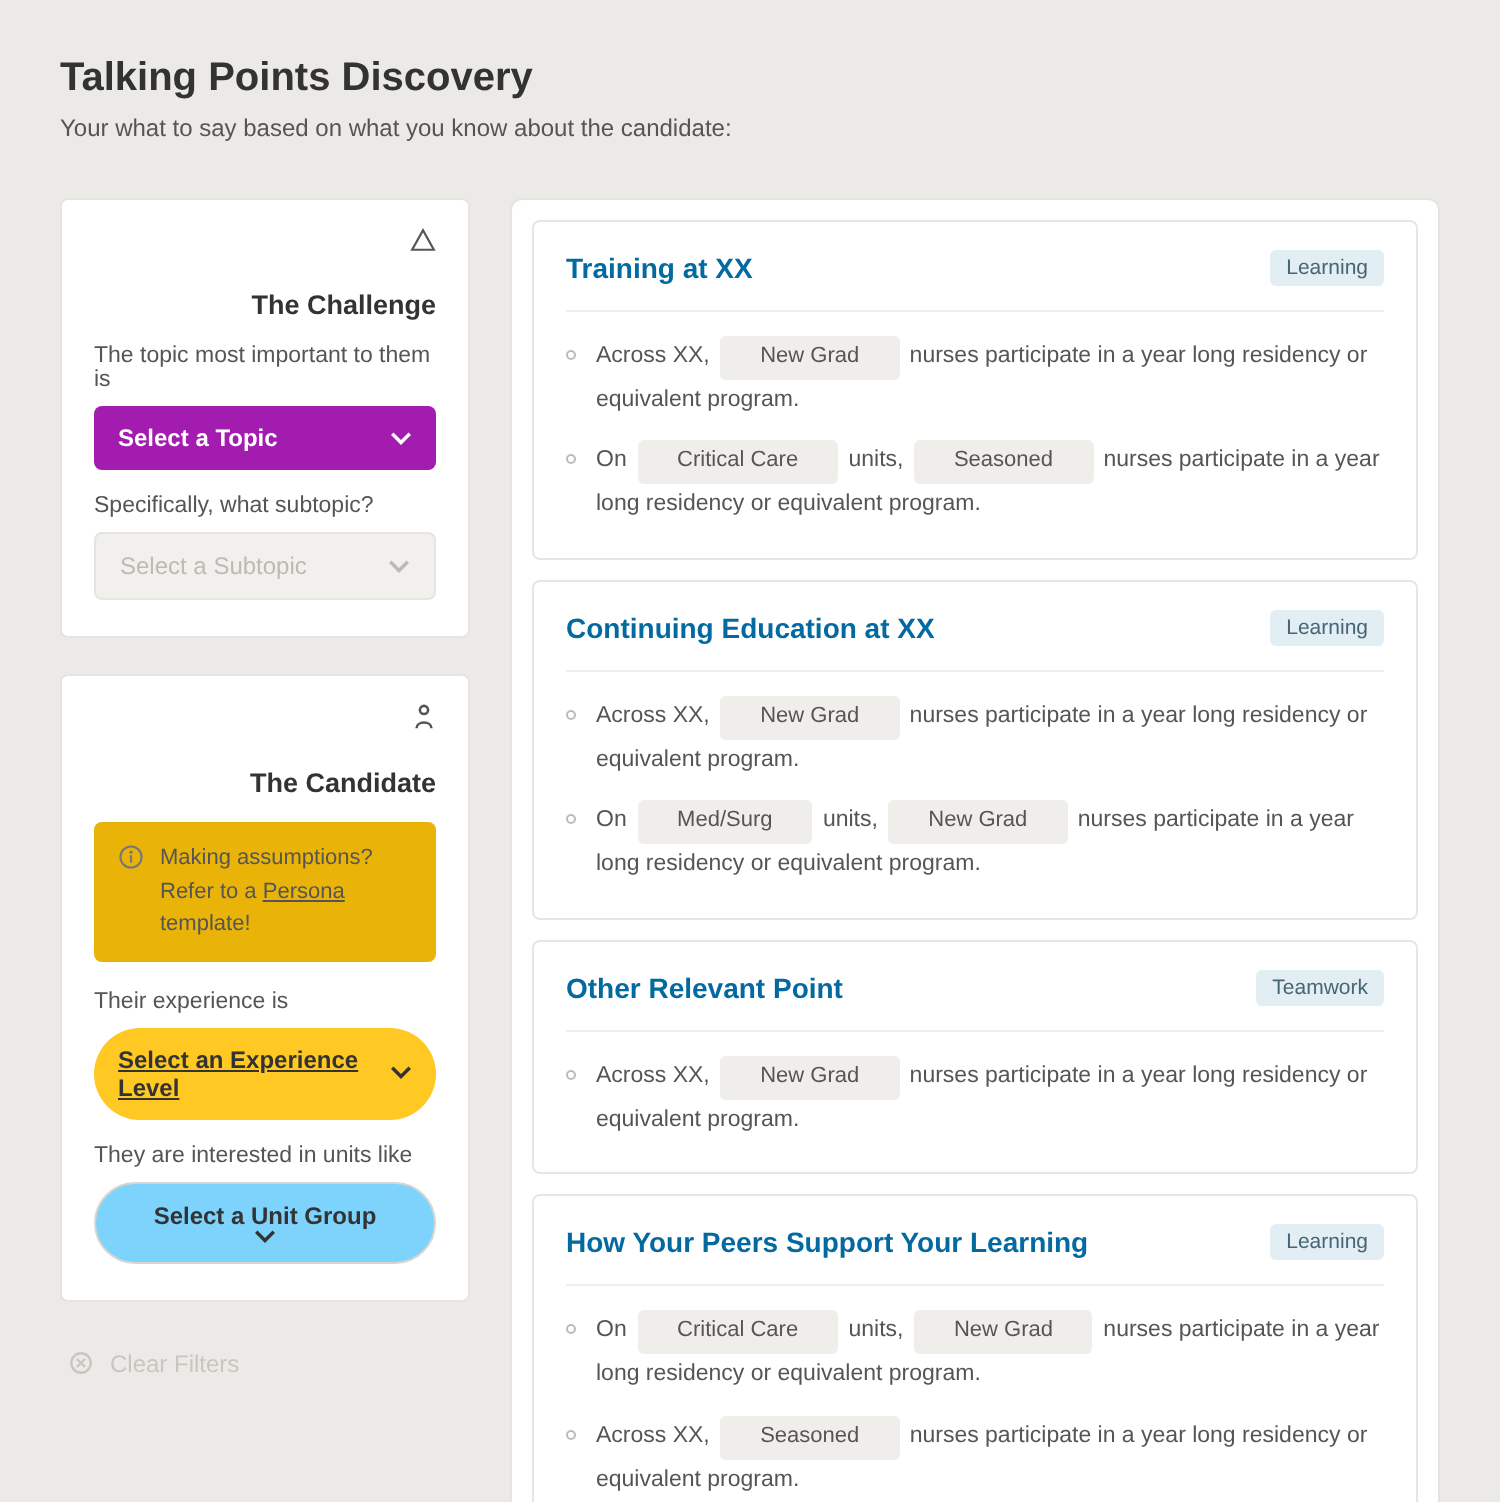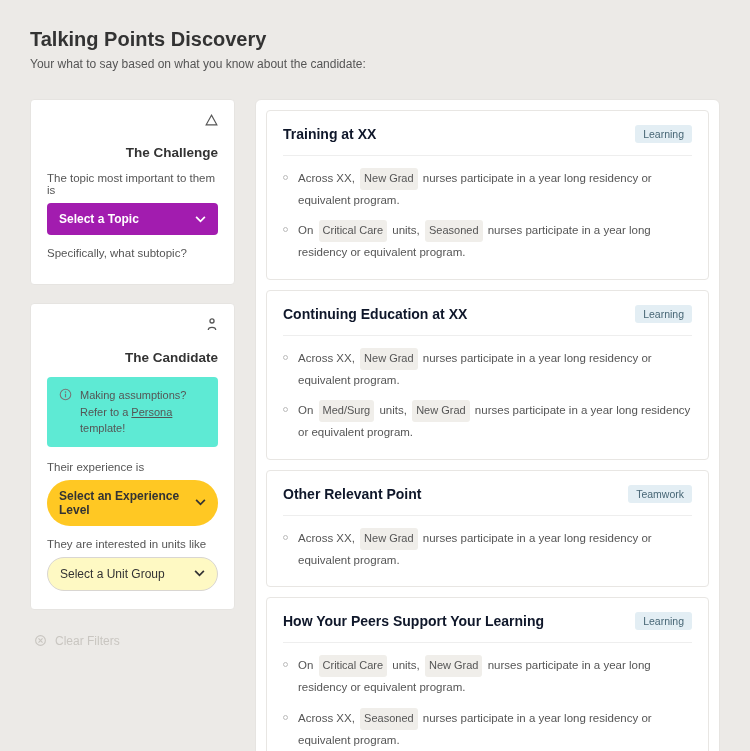--- a/index.html
+++ b/index.html
@@ -77,33 +77,35 @@
   .select.disabled {
     background: #f2f0ed;
     color: #bdbab5;
     border: 1px solid #e6e4e1;
   }
   .select.yellow {
     background: #ffc823;
     color: #333;
     font-weight: bold;
     border-radius: 999px;
+    text-decoration: underline;
   }
   .select.white {
-    background: #fef9c3;
-    color: #333;
-    font-weight: normal;
+    background: #7dd3fc;
+    color: #333;
+    font-weight: bold;
     border: 1px solid #d9d6d2;
     border-radius: 999px;
+    flex-direction: column;
   }
   .chev {
     display: inline-flex;
   }
   .info-card {
-    background: #5eead4;
+    background: #eab308;
     border-radius: 4px;
     padding: 10px 12px;
     font-size: 11px;
     color: #555;
     display: flex;
     gap: 8px;
     align-items: flex-start;
     margin-bottom: 14px;
     line-height: 1.5;
   }
@@ -136,21 +138,21 @@
   .card:last-child { margin-bottom: 0; }
   .card-header {
     display: flex;
     align-items: center;
     justify-content: space-between;
     margin-bottom: 12px;
   }
   .card-title {
     font-size: 14px;
     font-weight: bold;
-    color: #0f172a;
+    color: #0369a1;
   }
   .tag {
     font-size: 10.5px;
     background: #e3eef4;
     color: #476675;
     padding: 3px 8px;
     border-radius: 3px;
   }
   .bullets {
     border-top: 1px solid #eee;
@@ -168,21 +170,21 @@
   .bullet:last-child { margin-bottom: 0; }
   .bullet-dot {
     width: 5px; height: 5px; border: 1px solid #bbb; border-radius: 50%;
     margin-top: 7px;
     flex: 0 0 5px;
   }
   .chip {
     display: inline-block;
     background: #f0eeea;
     color: #555;
-    padding: 1px 4px;
+    padding: 1px 20px;
     border-radius: 3px;
     margin: 0 2px;
     font-size: 11px;
   }
 </style>
 </head>
 <body>
 
 <h1 class="page-title">Talking Points Discovery</h1>
 <p class="page-subtitle">Your what to say based on what you know about the candidate:</p>
@@ -202,20 +204,28 @@
       <p class="field-label">The topic most important to them is</p>
       <div class="select blue">
         <span>Select a Topic</span>
         <span class="chev">
           <svg width="11" height="7" viewBox="0 0 12 8">
               <path d="M1 1 L6 6 L11 1" fill="none" stroke="#fff" stroke-width="2"></path>
             </svg>
         </span>
       </div>
       <p class="field-label">Specifically, what subtopic?</p>
+      <div class="select disabled">
+        <span>Select a Subtopic</span>
+        <span class="chev">
+          <svg width="11" height="7" viewBox="0 0 12 8">
+              <path d="M1 1 L6 6 L11 1" fill="none" stroke="#bdbab5" stroke-width="2"></path>
+            </svg>
+        </span>
+      </div>
     </div>
 
     <div class="panel">
       <div class="panel-heading">
         <span class="icon">
           <svg width="12" height="13" viewBox="0 0 12 14">
               <circle cx="6" cy="3.2" r="2.2" fill="none" stroke="#555" stroke-width="1.4"></circle>
               <path d="M2 13 C2 9 10 9 10 13" fill="none" stroke="#555" stroke-width="1.4"></path>
             </svg>
         </span>

